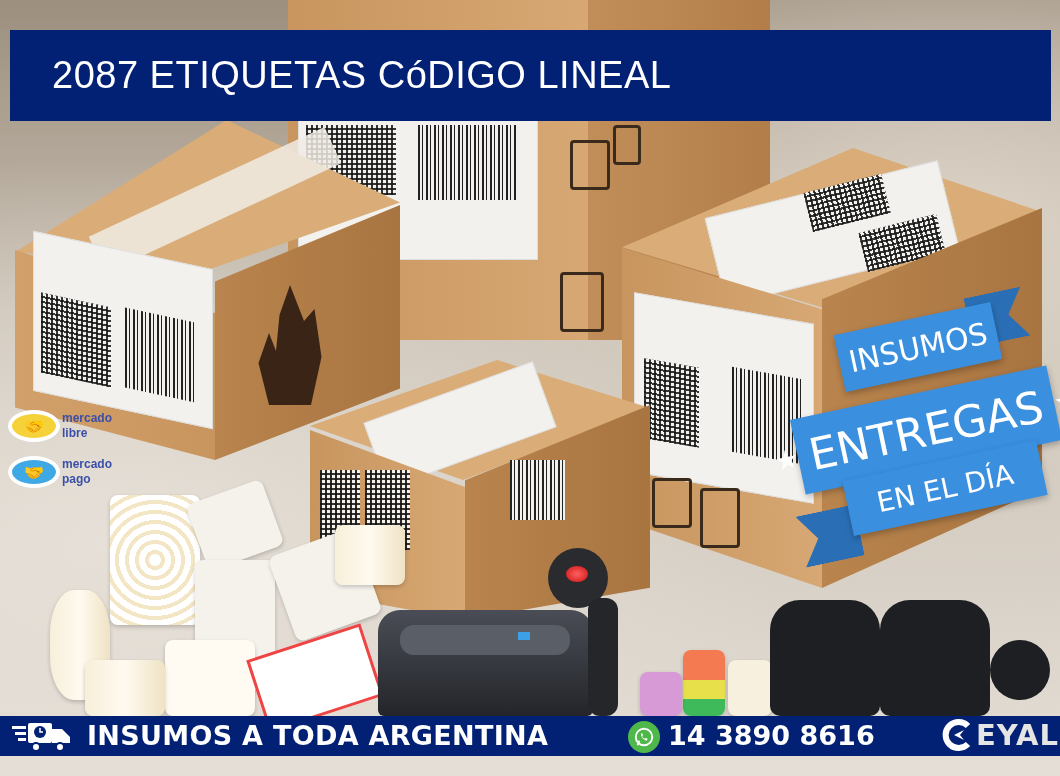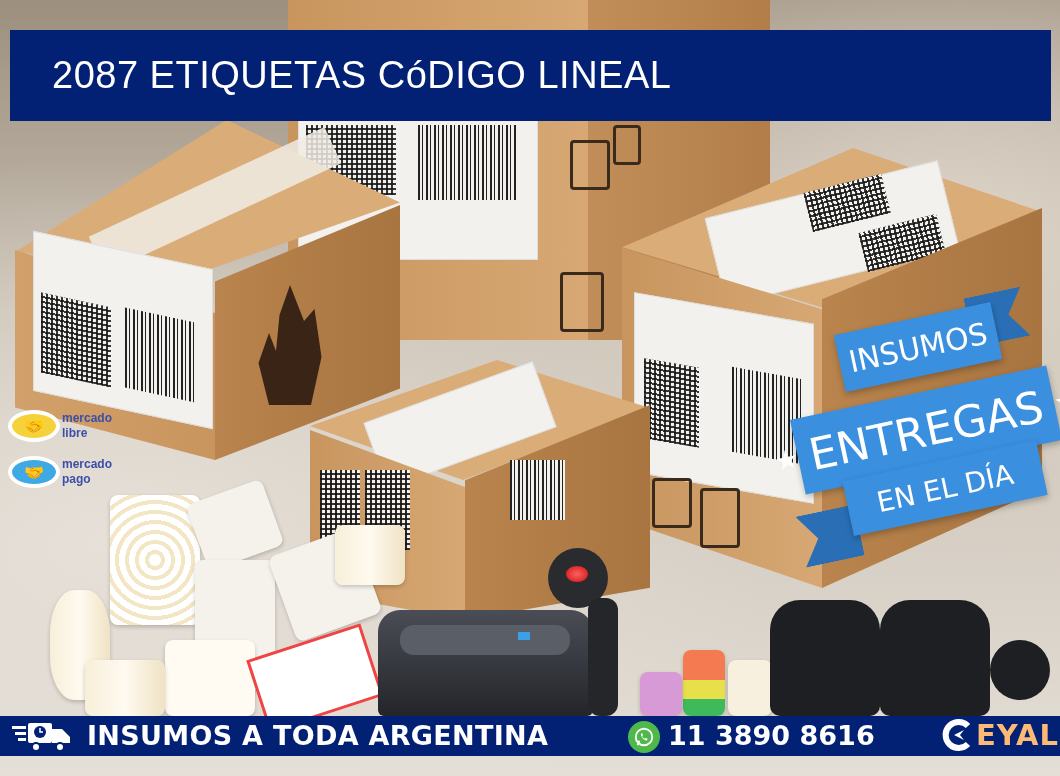--- a/index.html
+++ b/index.html
@@ -58,21 +58,21 @@
   }
   .truck { position: absolute; left: 12px; top: 4px; width: 60px; height: 32px; }
   .ship-text { position: absolute; left: 87px; top: 4px; color: #fff; font-weight: bold; font-size: 27px;
     font-family: "DejaVu Sans", sans-serif; letter-spacing: 0.3px; }
   .wa { position: absolute; left: 628px; top: 5px; width: 32px; height: 32px; border-radius: 50%;
     background: #4fb84a; display: flex; align-items: center; justify-content: center; }
   .phone { position: absolute; left: 668px; top: 4px; color: #fff; font-weight: bold; font-size: 27px;
     font-family: "DejaVu Sans", sans-serif; }
   .brand { position: absolute; left: 940px; top: 2px; display: flex; align-items: center; }
   .brand .c { width: 34px; height: 34px; }
-  .brand .name { color: #fdba74; font-weight: bold; font-size: 29px; font-family: "DejaVu Sans", sans-serif; margin-left: 2px; letter-spacing: 1px; }
+  .brand .name { color: #e5e5e5; font-weight: bold; font-size: 29px; font-family: "DejaVu Sans", sans-serif; margin-left: 2px; letter-spacing: 1px; }
 
   
   .roll { position: absolute; border-radius: 8px; background: linear-gradient(90deg, #f7efd9, #fffaf0, #efe3c4); box-shadow: 0 2px 4px rgba(0,0,0,.2); }
   .printer { position: absolute; left: 378px; top: 610px; width: 215px; height: 106px; background: linear-gradient(180deg, #4a4d55, #23252a); border-radius: 22px 22px 6px 6px; }
   .scanner { position: absolute; left: 548px; top: 548px; width: 80px; height: 168px; }
   .labeler { position: absolute; background: #1e1f23; border-radius: 30px 30px 10px 10px; }
 </style>
 </head>
 <body>
 
@@ -207,21 +207,21 @@
   </svg>
   <div class="ship-text">INSUMOS A TODA ARGENTINA</div>
 
   <div class="wa">
     <svg width="22" height="22" viewBox="0 0 24 24">
       <circle cx="12" cy="12" r="9" fill="none" stroke="#fff" stroke-width="2"></circle>
       <path d="M5 21 L7 16" stroke="#fff" stroke-width="2"></path>
       <path d="M9 8 C8 10 10 15 15 16 L16 14 L14 13 L13 14 C11 13 10 12 10 11 L11 10 L10 8 Z" fill="#fff"></path>
     </svg>
   </div>
-  <div class="phone">11 3890 8616</div>
+  <div class="phone">14 3890 8616</div>
 
   <div class="brand">
     <svg class="c" viewBox="0 0 34 34">
       <path d="M28 8 A13 13 0 1 0 28 26" stroke="#fff" stroke-width="6" fill="none"></path>
       <path d="M14 17 L24 12 L20 17 L24 22 Z" fill="#fff"></path>
     </svg>
     <span class="name">EYAL</span>
   </div>
 </div>
 

